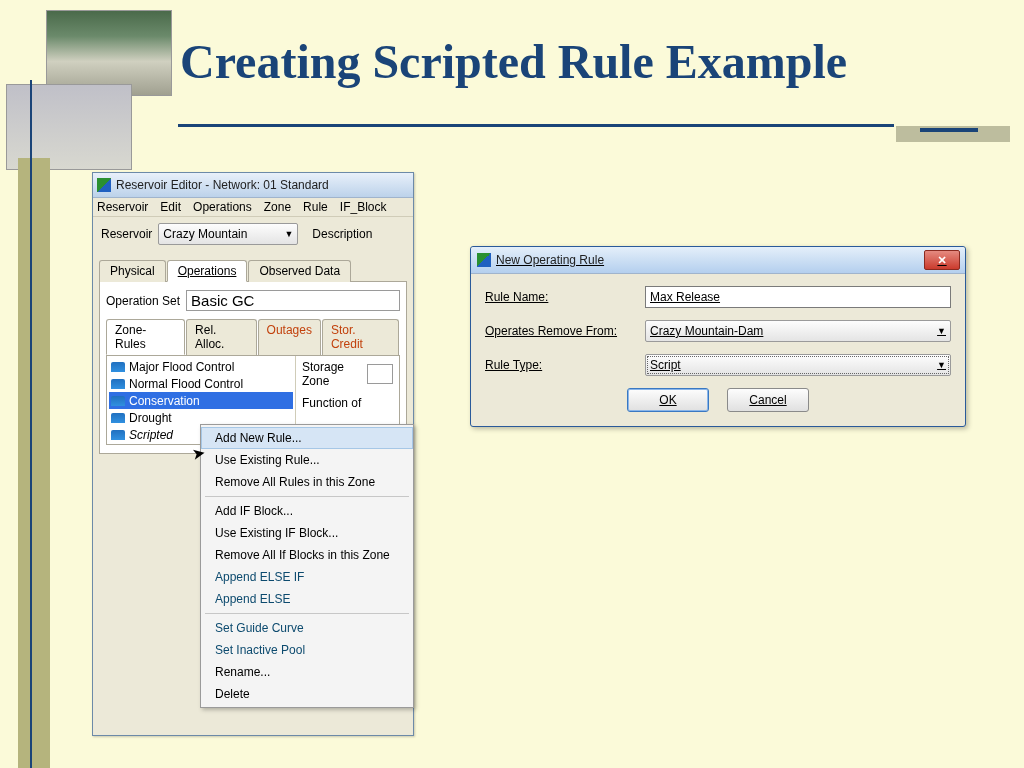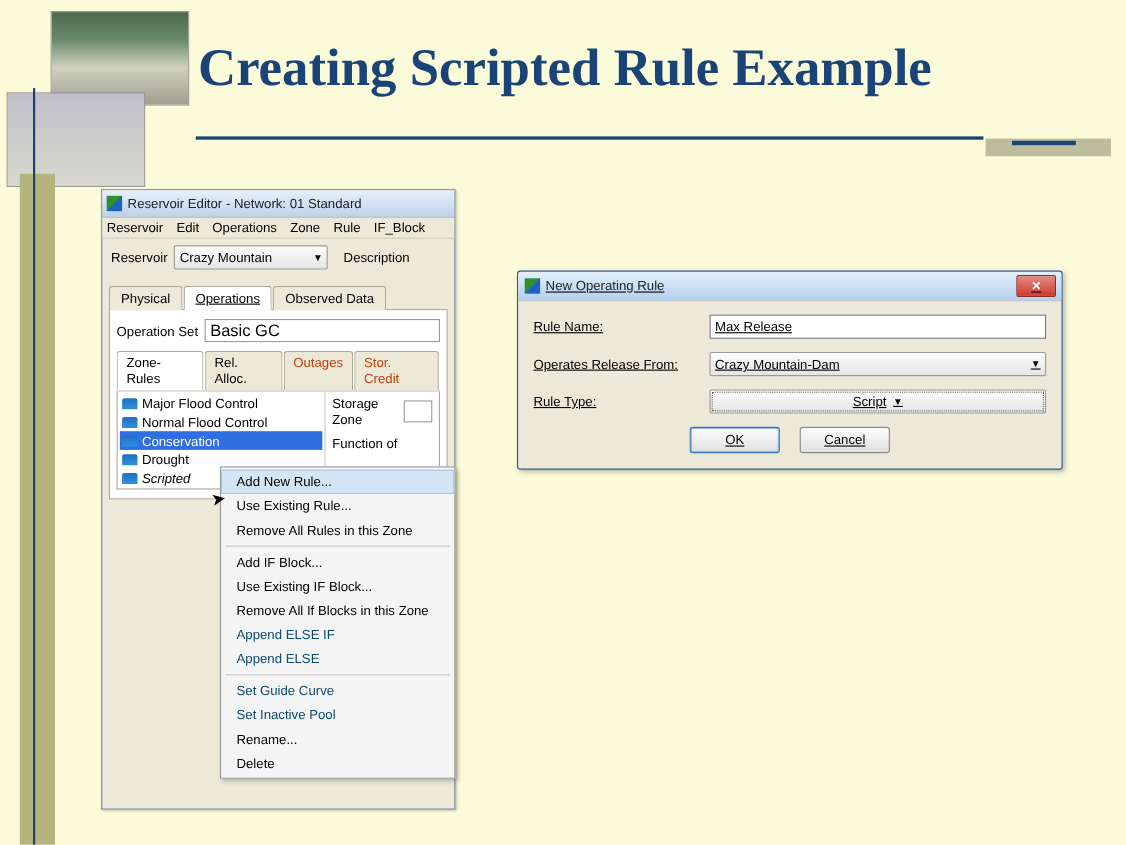--- a/index.html
+++ b/index.html
@@ -298,21 +298,21 @@
     height: 20px;
     background:#fff;
     display:flex; align-items:center;
     padding: 0 4px;
   }
   .dlg-row .combo {
     flex:1;
     min-width:unset;
     height:20px;
   }
-  .dlg-row .combo.dotted { outline: 1px dotted #666; outline-offset:-3px;justify-content:center;}
+  .dlg-row .combo.dotted { outline: 1px dotted #666; outline-offset:-3px;}
   .dlg-btns {
     display:flex; justify-content:center; gap:18px;
     margin: 10px 0 6px 0;
   }
   .btn {
     min-width: 60px; height: 22px;
     background: linear-gradient(#fdfdfd,#e0e0e0);
     border:1px solid #8a8a8a;
     border-radius: 3px;
     font-size:12px;
@@ -447,21 +447,21 @@
     </span>
   </div>
   <div class="dlg-body">
     <div class="dlg-row">
       <span class="lab">Rule Name:</span>
       <span class="input">
         <span>Max Release</span>
       </span>
     </div>
     <div class="dlg-row">
-      <span class="lab">Operates Release From:</span>
+      <span class="lab">Operates Remove From:</span>
       <span class="combo">
         <span>Crazy Mountain-Dam</span>
         <span class="tri">▼</span>
       </span>
     </div>
     <div class="dlg-row">
       <span class="lab">Rule Type:</span>
       <span class="combo dotted">
         <span>Script</span>
         <span class="tri">▼</span>

